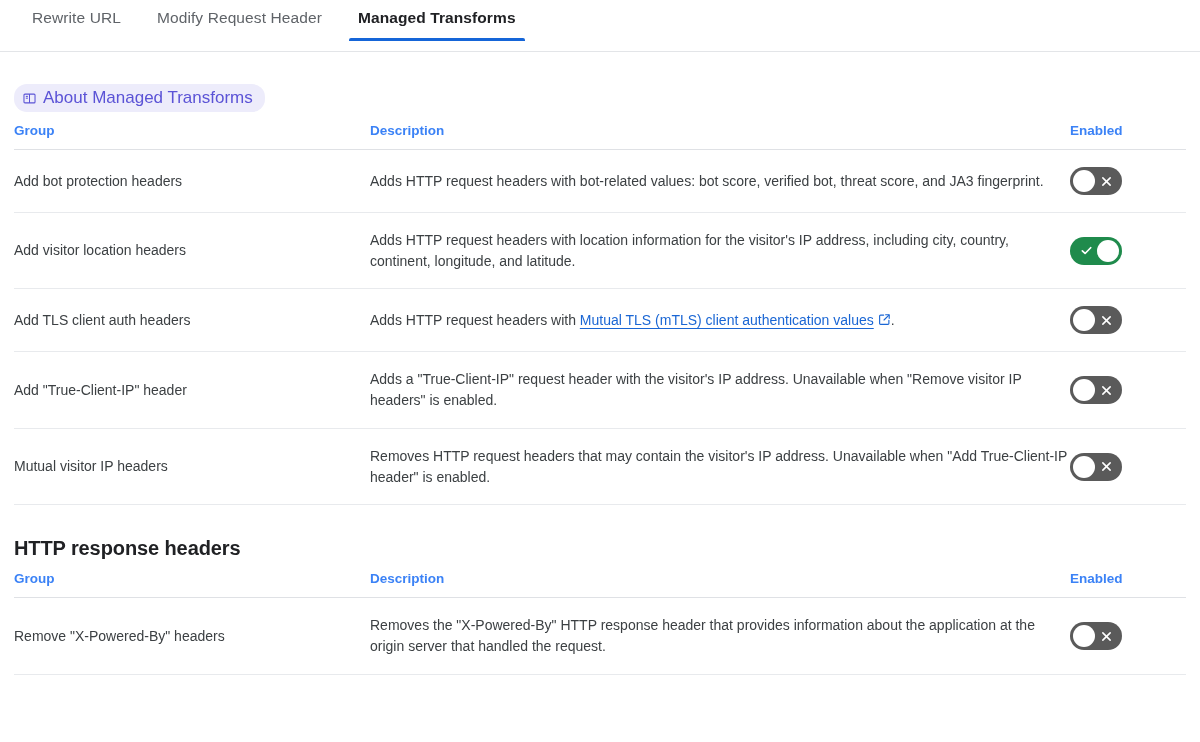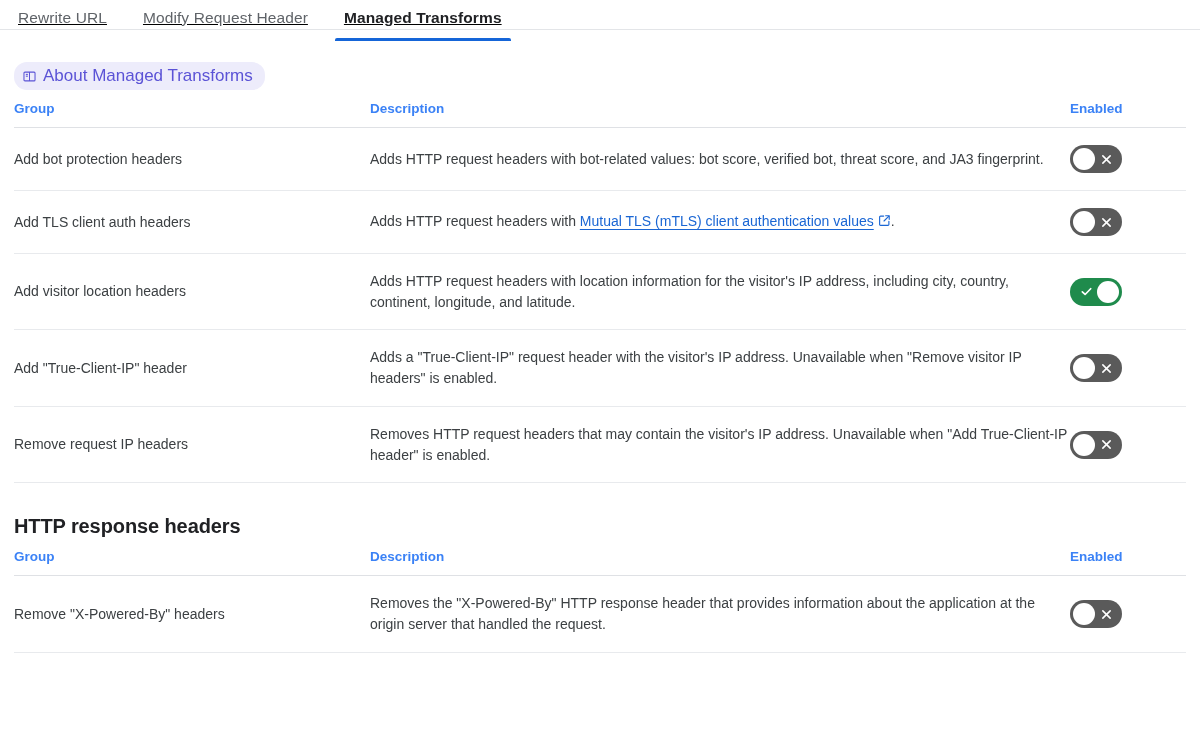--- a/index.html
+++ b/index.html
@@ -8,25 +8,25 @@
     width: 1200px; height: 742px;
     background: #ffffff;
     font-family: "Liberation Sans", sans-serif;
     -webkit-font-smoothing: antialiased;
   }
   .page { width: 1200px; height: 742px; position: relative; overflow: hidden; background:#fff; }
 
   
   .tabbar {
     position: relative;
-    height: 30px;
+    height: 52px;
     display: flex;
     align-items: flex-start;
+    padding-left: 14px;
     border-bottom: 1px solid #e3e5e8;
-    text-decoration: underline;
   }
   .tab {
     position: relative;
     padding: 9px 18px 13px 18px;
     font-size: 15.5px;
     color: #5f6368;
     letter-spacing: 0.1px;
     white-space: nowrap;
     cursor: pointer;
     background: transparent;
@@ -193,72 +193,72 @@
                 <svg width="11" height="11" viewBox="0 0 12 12" stroke="#ffffff" stroke-width="1.7" stroke-linecap="round">
                   <line x1="2" y1="2" x2="10" y2="10"></line>
                     <line x1="10" y1="2" x2="2" y2="10"></line>
                 </svg>
               </span>
             </span>
           </td>
         </tr>
 
         <tr>
+          <td class="group">Add visitor location headers</td>
+          <td class="desc">Adds HTTP request headers with location information for the visitor's IP address, including city, country, continent, longitude, and latitude.</td>
+          <td class="enabled">
+            <span class="toggle on">
+              <span class="knob"></span>
+              <span class="mark">
+                <svg width="13" height="13" viewBox="0 0 14 14" fill="none" stroke="#ffffff" stroke-width="1.8" stroke-linecap="round" stroke-linejoin="round">
+                  <path d="M2.5 7.3 5.5 10.2 11.5 4"></path>
+                </svg>
+              </span>
+            </span>
+          </td>
+        </tr>
+
+        <tr>
           <td class="group">Add TLS client auth headers</td>
           <td class="desc"><span>Adds HTTP request headers with </span><a class="doclink" href="#">Mutual TLS (mTLS) client authentication values</a><span class="ext-ico"><svg width="13" height="13" viewBox="0 0 16 16" fill="none" stroke="#1a66d4" stroke-width="1.4" stroke-linecap="round" stroke-linejoin="round">
                   <path d="M7 2.6H3.1A1.1 1.1 0 0 0 2 3.7v9.2a1.1 1.1 0 0 0 1.1 1.1h9.2a1.1 1.1 0 0 0 1.1-1.1V9"></path>
                   <path d="M9.4 2.2h4.4v4.4"></path>
                   <path d="M13.4 2.6 7.4 8.6"></path>
                 </svg></span><span>.</span></td>
           <td class="enabled">
             <span class="toggle">
               <span class="knob"></span>
               <span class="mark">
                 <svg width="11" height="11" viewBox="0 0 12 12" stroke="#ffffff" stroke-width="1.7" stroke-linecap="round">
                   <line x1="2" y1="2" x2="10" y2="10"></line>
                     <line x1="10" y1="2" x2="2" y2="10"></line>
                 </svg>
               </span>
             </span>
           </td>
         </tr>
 
         <tr>
-          <td class="group">Add visitor location headers</td>
-          <td class="desc">Adds HTTP request headers with location information for the visitor's IP address, including city, country, continent, longitude, and latitude.</td>
-          <td class="enabled">
-            <span class="toggle on">
-              <span class="knob"></span>
-              <span class="mark">
-                <svg width="13" height="13" viewBox="0 0 14 14" fill="none" stroke="#ffffff" stroke-width="1.8" stroke-linecap="round" stroke-linejoin="round">
-                  <path d="M2.5 7.3 5.5 10.2 11.5 4"></path>
-                </svg>
-              </span>
-            </span>
-          </td>
-        </tr>
-
-        <tr>
           <td class="group">Add "True-Client-IP" header</td>
           <td class="desc">Adds a "True-Client-IP" request header with the visitor's IP address. Unavailable when "Remove visitor IP headers" is enabled.</td>
           <td class="enabled">
             <span class="toggle">
               <span class="knob"></span>
               <span class="mark">
                 <svg width="11" height="11" viewBox="0 0 12 12" stroke="#ffffff" stroke-width="1.7" stroke-linecap="round">
                   <line x1="2" y1="2" x2="10" y2="10"></line>
                     <line x1="10" y1="2" x2="2" y2="10"></line>
                 </svg>
               </span>
             </span>
           </td>
         </tr>
 
         <tr>
-          <td class="group">Remove request IP headers</td>
+          <td class="group">Mutual visitor IP headers</td>
           <td class="desc">Removes HTTP request headers that may contain the visitor's IP address. Unavailable when "Add True-Client-IP header" is enabled.</td>
           <td class="enabled">
             <span class="toggle">
               <span class="knob"></span>
               <span class="mark">
                 <svg width="11" height="11" viewBox="0 0 12 12" stroke="#ffffff" stroke-width="1.7" stroke-linecap="round">
                   <line x1="2" y1="2" x2="10" y2="10"></line>
                     <line x1="10" y1="2" x2="2" y2="10"></line>
                 </svg>
               </span>

